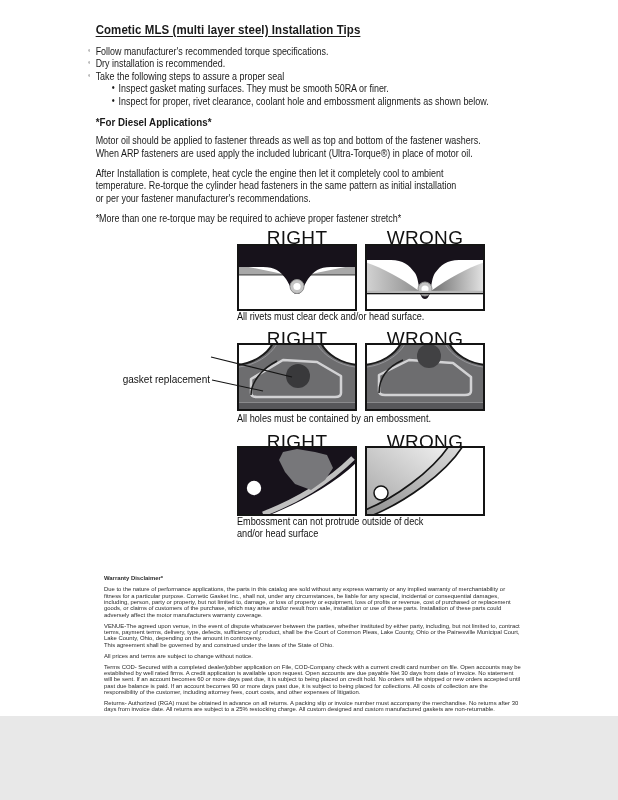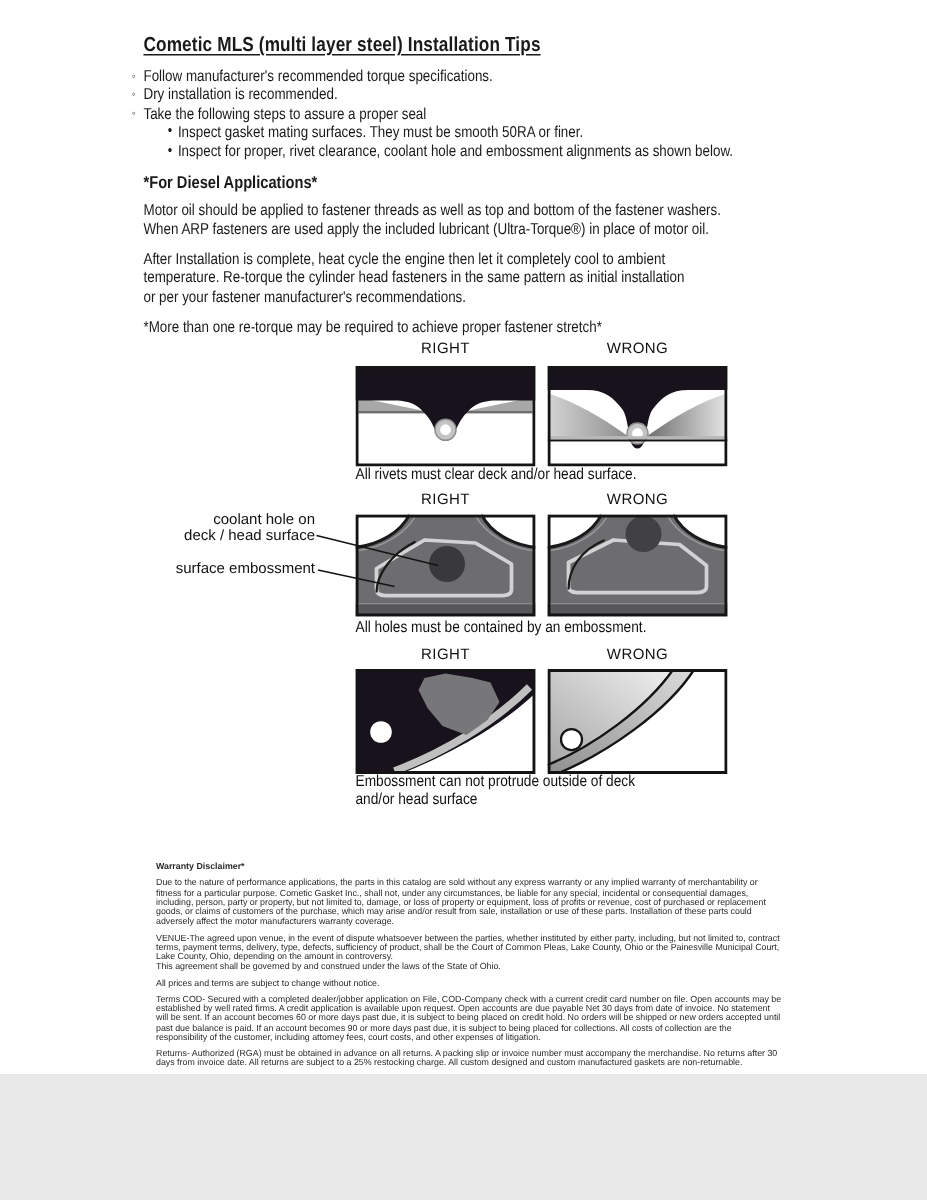--- a/index.html
+++ b/index.html
@@ -18,21 +18,21 @@
     text-decoration:underline;text-underline-offset:2px;letter-spacing:.1px;
   }
   .b-item{display:flex;font-size:10.5px;line-height:12.4px;}
   .b-item .mk{width:9px;font-size:8px;line-height:12.4px;flex:none;}
   .b-item.sub{margin-left:28px;}
   .b-item.sub .mk{width:8px;font-size:10px;}
   .diesel-h{font-size:11.5px;font-weight:bold;margin:9px 0 6px 9px;}
   .para{font-size:10.5px;line-height:12.8px;margin:0 0 7px 9px;white-space:pre-line;}
 
   
-  .dg-label{font-size:10px;color:#111;width:124px;text-align:center;letter-spacing:.3px;}
+  .dg-label{font-size:19px;color:#111;width:124px;text-align:center;letter-spacing:.3px;}
   .dg-caption{font-size:10.5px;color:#111;transform:scaleX(0.87);transform-origin:0 0;
               white-space:pre-line;line-height:11.5px;width:300px;}
   .callout{font-size:10px;line-height:11px;text-align:right;color:#111;white-space:pre-line;}
   .dgbox{display:block;}
 
   
   .legal{left:104px;top:575px;width:418px;font-size:5.9px;line-height:6.35px;color:#2a2a2a;}
   .legal h2{font-size:5.9px;margin:0 0 5px 0;font-weight:bold;}
   .legal p{margin:0 0 4.6px 0;white-space:pre-line;}
 
@@ -110,23 +110,21 @@
     <rect x="0" y="46.8" width="120" height="2.2" fill="#b8b8b8"></rect>
     <rect x="0" y="49" width="120" height="1.3" fill="#141414"></rect>
     <rect x="1" y="1" width="118" height="65" fill="none" stroke="#141414" stroke-width="2"></rect>
   </svg>
 
   <div class="abs dg-caption" style="left:237px;top:311px;">All rivets must clear deck and/or head surface.</div>
 
   <div class="abs dg-label" style="left:235px;top:328px;">RIGHT</div>
   <div class="abs dg-label" style="left:363px;top:328px;">WRONG</div>
 
-  <div class="abs callout" style="left:92px;top:341px;width:118px;">coolant hole on
-deck / head surface</div>
-  <div class="abs callout" style="left:92px;top:374px;width:118px;">surface embossment</div>
+  <div class="abs callout" style="left:92px;top:374px;width:118px;">gasket replacement</div>
 
   <svg class="abs dgbox" style="left:237px;top:343px;" width="120" height="68" viewBox="0 0 120 68">
     <rect width="120" height="68" fill="#6d6d6f"></rect>
     <path d="M0,0 H36 C30,12 16,20 0,22 Z" fill="#ffffff"></path>
     <path d="M36,0 C30,12 16,20 0,22" fill="none" stroke="#1a1a1a" stroke-width="2"></path>
     <path d="M40,1 C33,13 18,22 2,24" fill="none" stroke="#97979b" stroke-width="1"></path>
     <path d="M120,0 H84 C90,12 104,20 120,22 Z" fill="#ffffff"></path>
     <path d="M84,0 C90,12 104,20 120,22" fill="none" stroke="#1a1a1a" stroke-width="2"></path>
     <path d="M80,1 C87,13 102,22 118,24" fill="none" stroke="#97979b" stroke-width="1"></path>
     <path d="M14,50 L14,36 L46,17 L80,19 L104,33 L104,50 Q104,54 98,54 L20,54 Q14,54 14,50 Z" fill="none" stroke="#d2d2d4" stroke-width="2.5" stroke-linejoin="round"></path>

